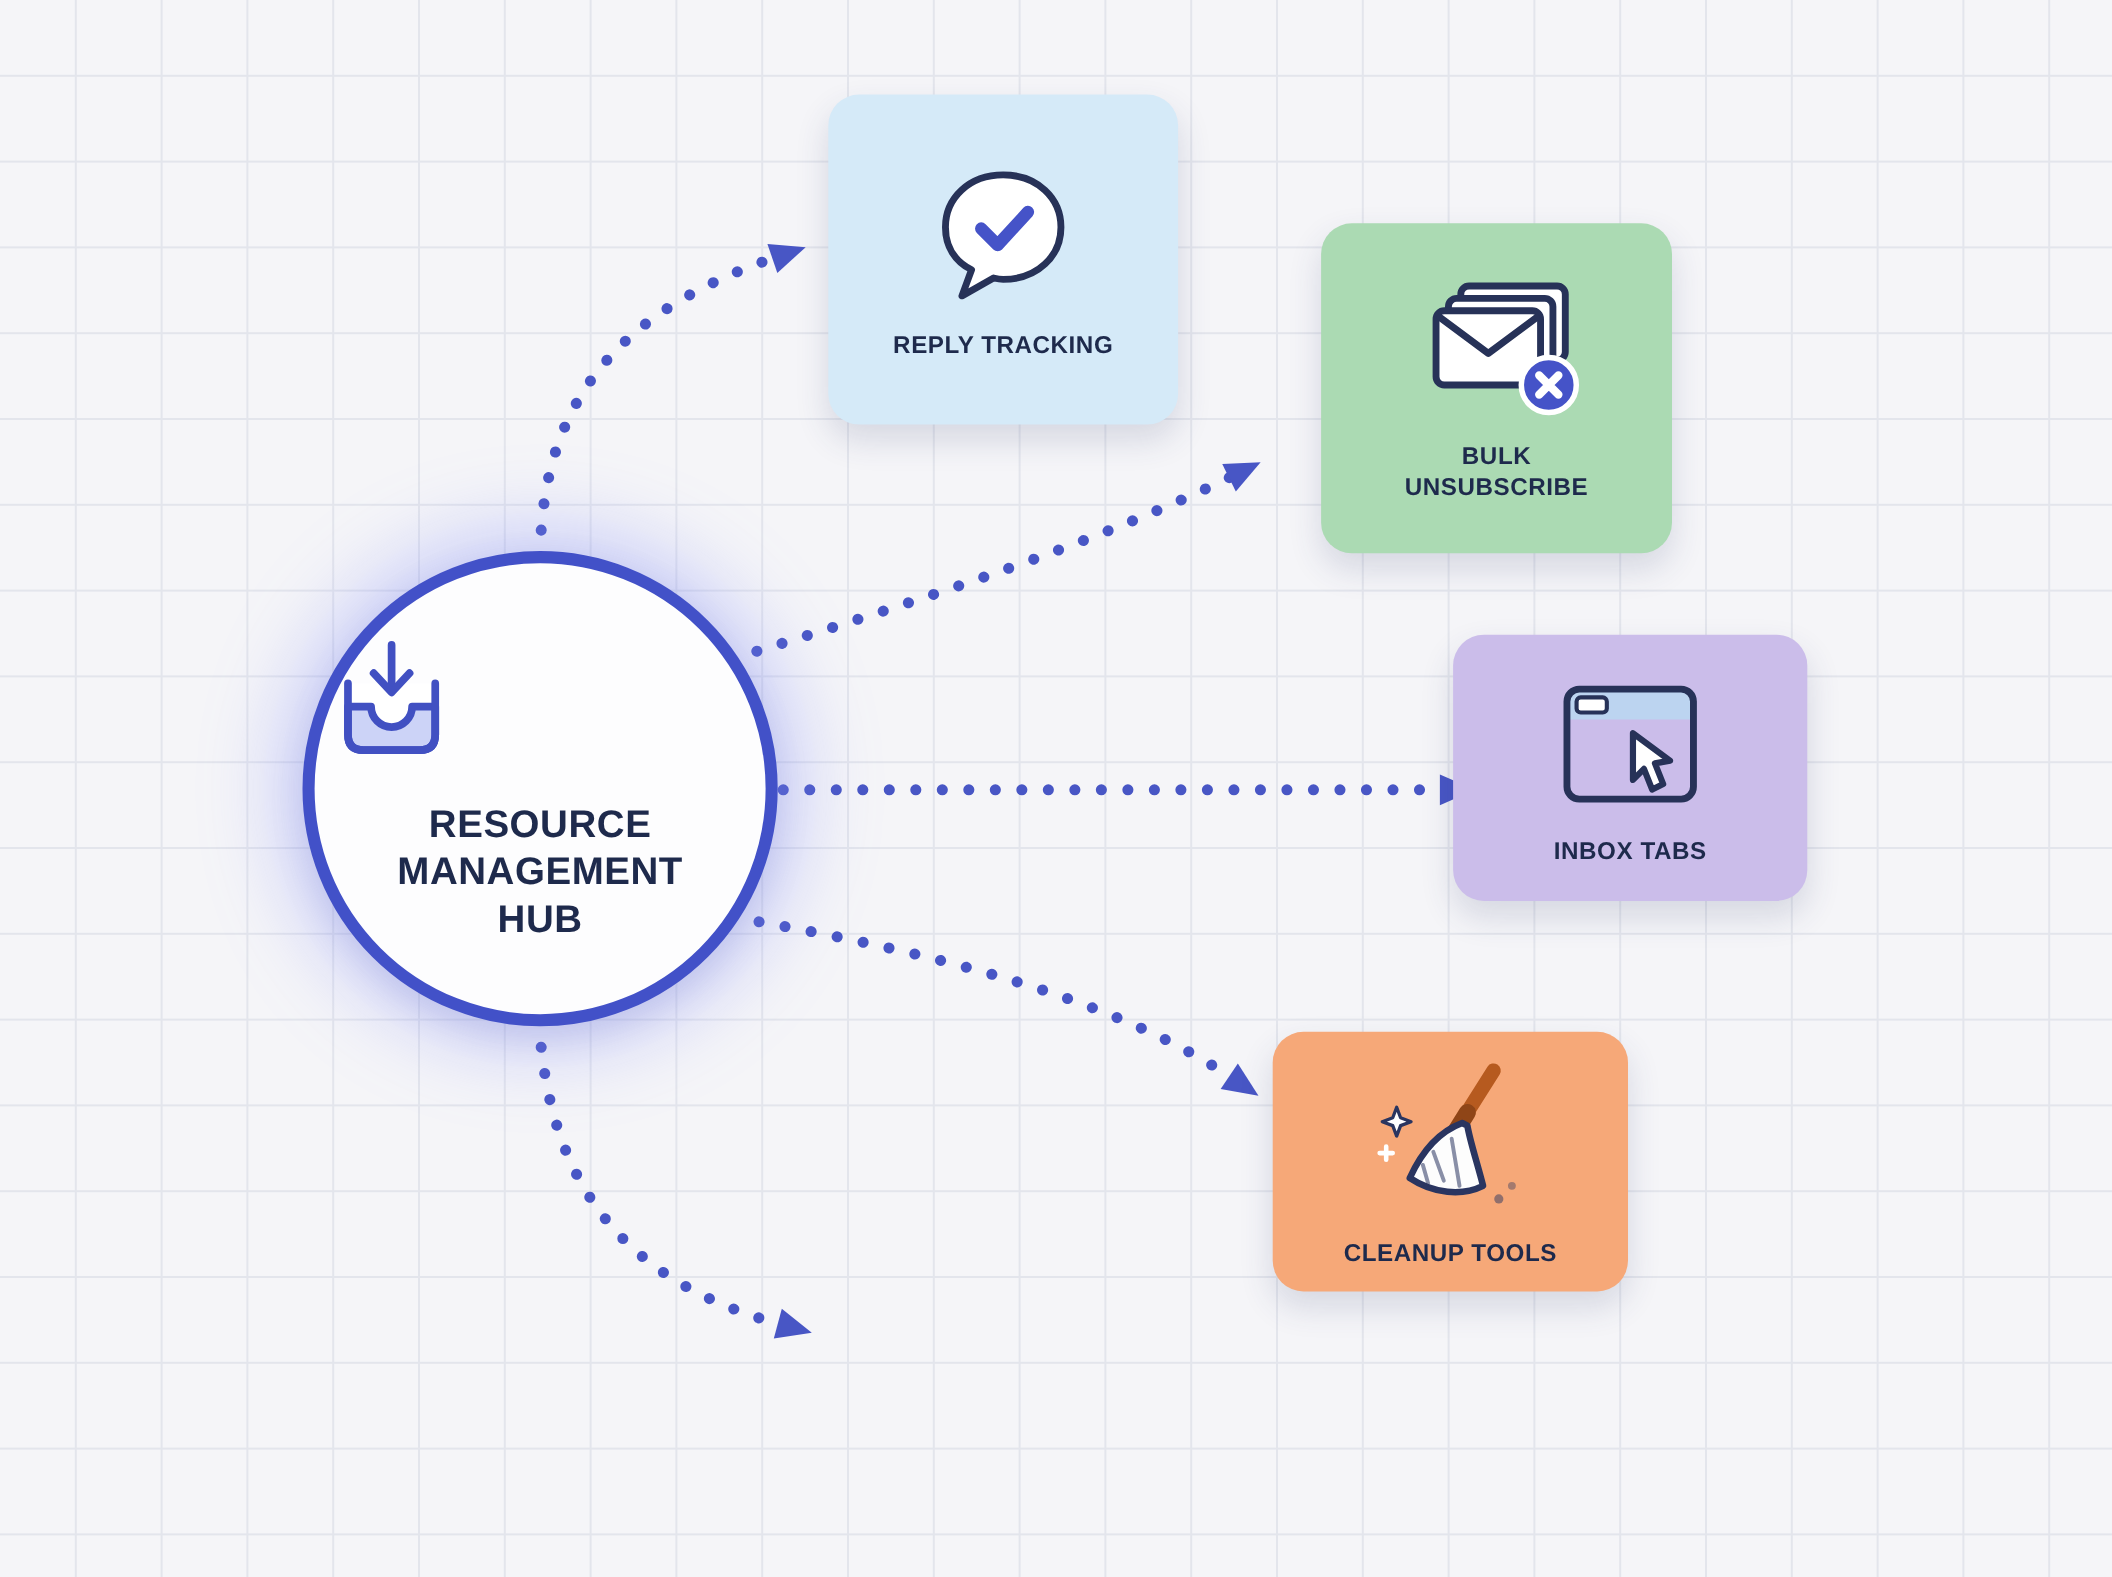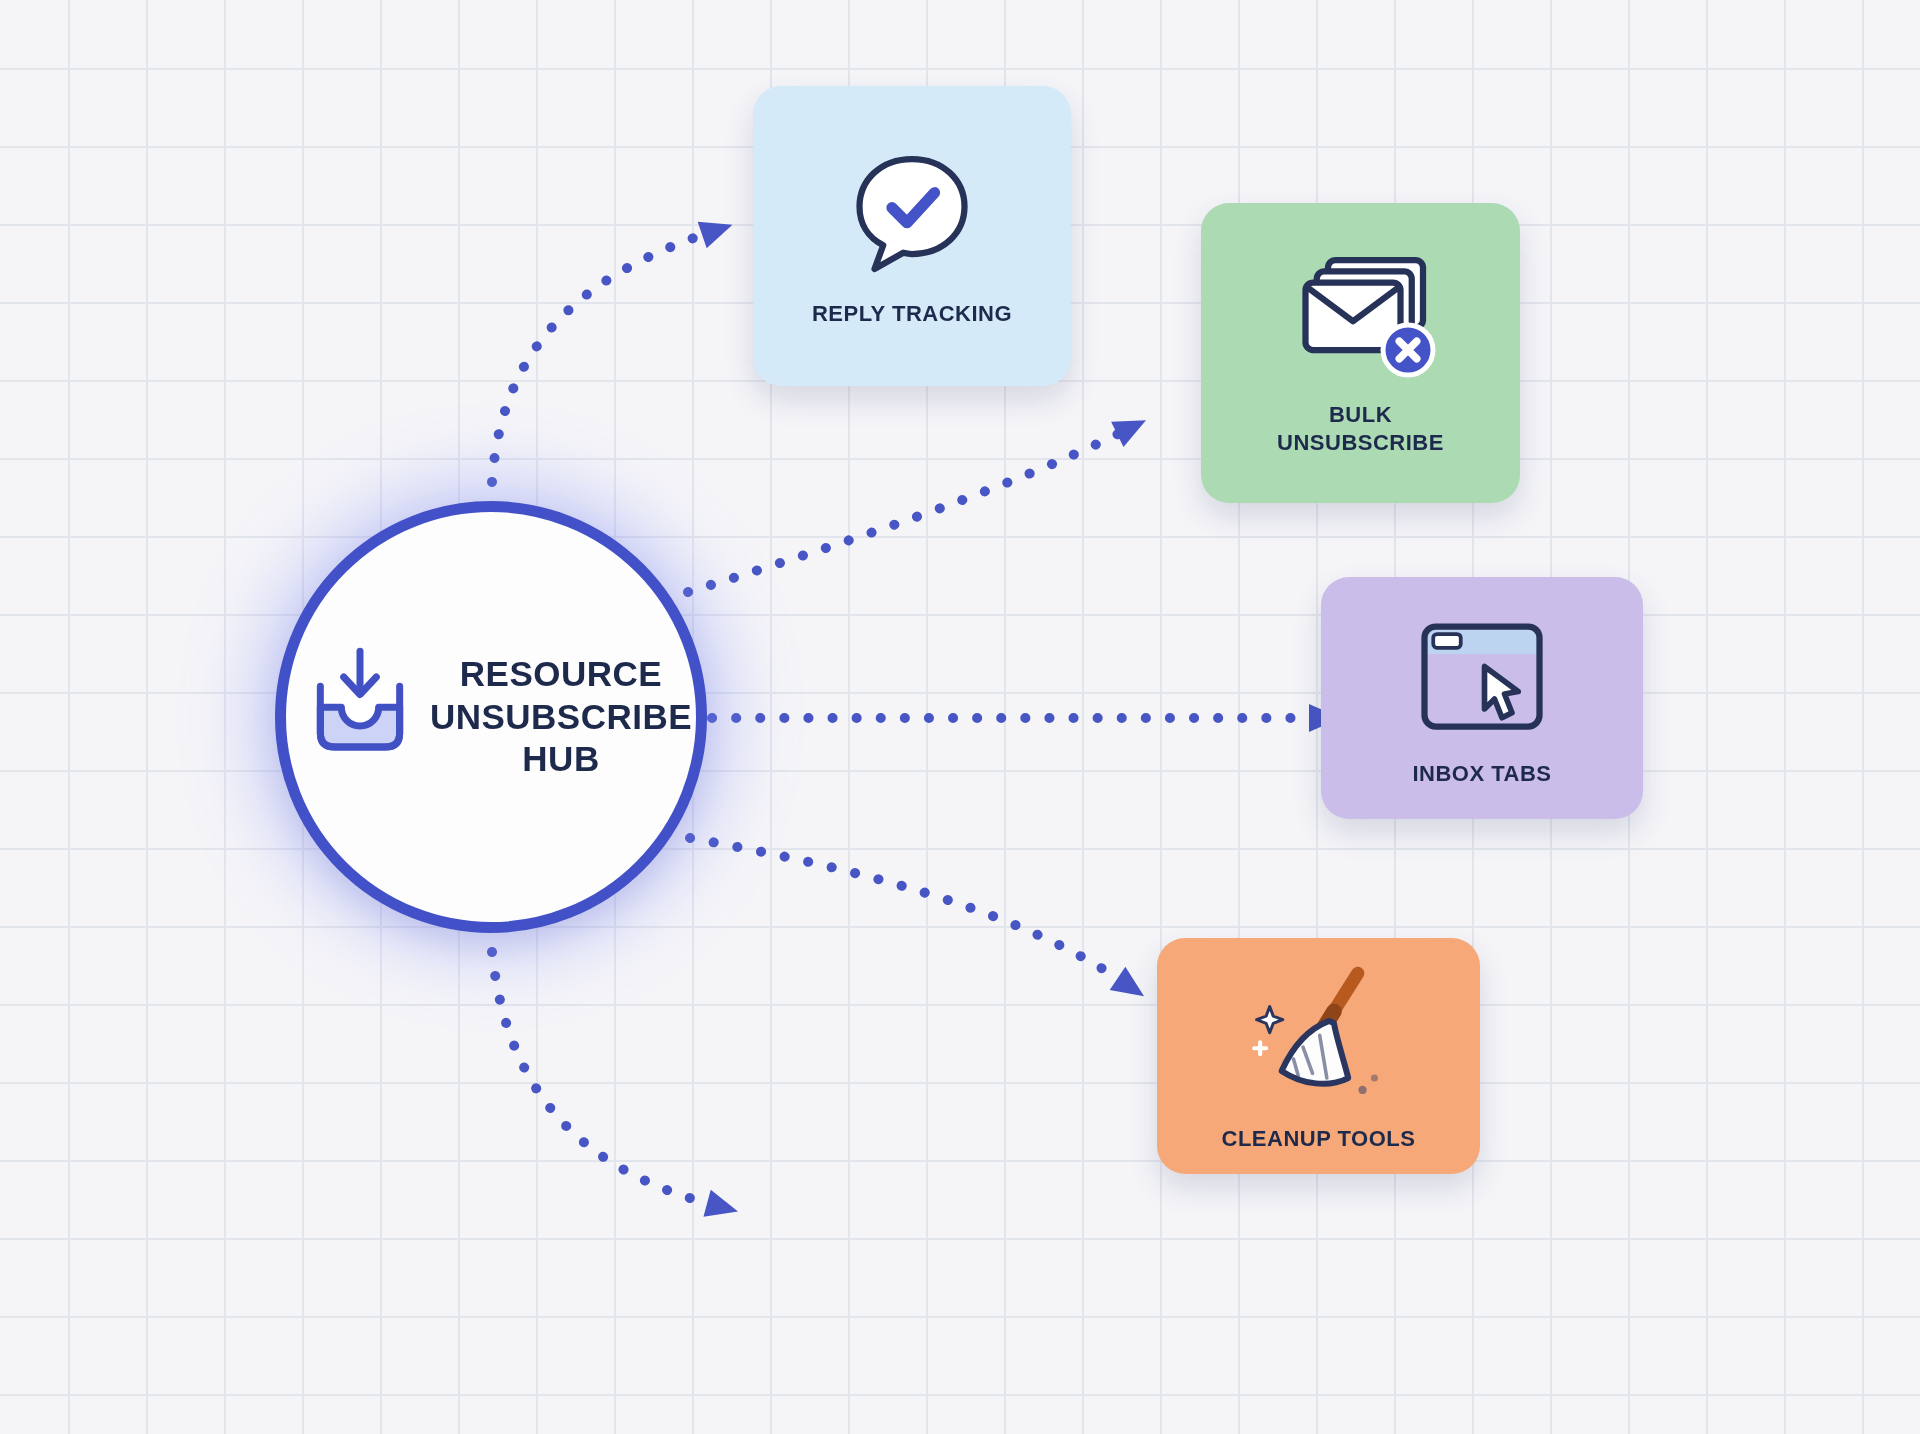--- a/index.html
+++ b/index.html
@@ -16,21 +16,21 @@
       linear-gradient(90deg, #e3e5ec 2px, transparent 2px);
     background-size:78px 78px;
     background-position:-10px -10px;
   }
   .arrow-layer{position:absolute;left:0;top:0;width:1920px;height:1434px;pointer-events:none;}
 
   .hub{
     position:absolute;left:275px;top:501px;width:410px;height:410px;
     background:#fdfdfe;border:11px solid #4251c8;border-radius:50%;
     box-shadow:0 0 70px 22px rgba(132,142,250,0.38), 0 10px 30px rgba(60,70,140,0.15);
-    display:flex;align-items:center;justify-content:center;
+    display:flex;flex-direction:column;justify-content:center;
   }
   .hub-icon{margin-top:-6px;margin-bottom:14px;}
   .hub-label{
     text-align:center;color:#1e2a4c;font-weight:bold;font-size:35px;line-height:1.22;
     letter-spacing:0.5px;
   }
 
   .card{
     position:absolute;border-radius:28px;
     box-shadow:0 14px 30px rgba(50,60,110,0.16);
@@ -70,21 +70,21 @@
       <svg width="140" height="140" viewBox="0 0 120 120">
         <path d="M26,44 L26,84 Q26,96 38,96 L82,96 Q94,96 94,84 L94,44 Z" fill="#ffffff" stroke="none"></path>
         <line x1="60" y1="14" x2="60" y2="46" stroke="#4150c2" stroke-width="6" stroke-linecap="round"></line>
         <path d="M46,36 L60,51 L74,36" fill="none" stroke="#4150c2" stroke-width="6" stroke-linecap="round" stroke-linejoin="round"></path>
         <path d="M26,62 L44,62 A16,16 0 0 0 76,62 L94,62 L94,84 Q94,96 82,96 L38,96 Q26,96 26,84 Z" fill="#ccd3f7" stroke="#4150c2" stroke-width="6" stroke-linejoin="round"></path>
         <path d="M26,44 L26,84 Q26,96 38,96 L82,96 Q94,96 94,84 L94,44" fill="none" stroke="#4150c2" stroke-width="6" stroke-linecap="round" stroke-linejoin="round"></path>
       </svg>
     </div>
     <div class="hub-label">
       <div>RESOURCE</div>
-      <div>UNSUBSCRIBE</div>
+      <div>MANAGEMENT</div>
       <div>HUB</div>
     </div>
   </div>
 
   <div class="card card-reply" style="background-color: rgb(213, 234, 248);">
     <div class="icon-wrap">
       <svg width="150" height="140" viewBox="0 0 120 112">
         <path d="M60,12 C35,12 18,29 18,50 C18,64 25,75 37,81 L30,100 L53,87 C55.5,87.6 57.5,88 60,88 C85,88 102,71 102,50 C102,29 85,12 60,12 Z" fill="#ffffff" stroke="#273258" stroke-width="5" stroke-linejoin="round"></path>
         <path d="M44,51 L56,63 L78,39" fill="none" stroke="#4553c8" stroke-width="9" stroke-linecap="round" stroke-linejoin="round"></path>
       </svg>

